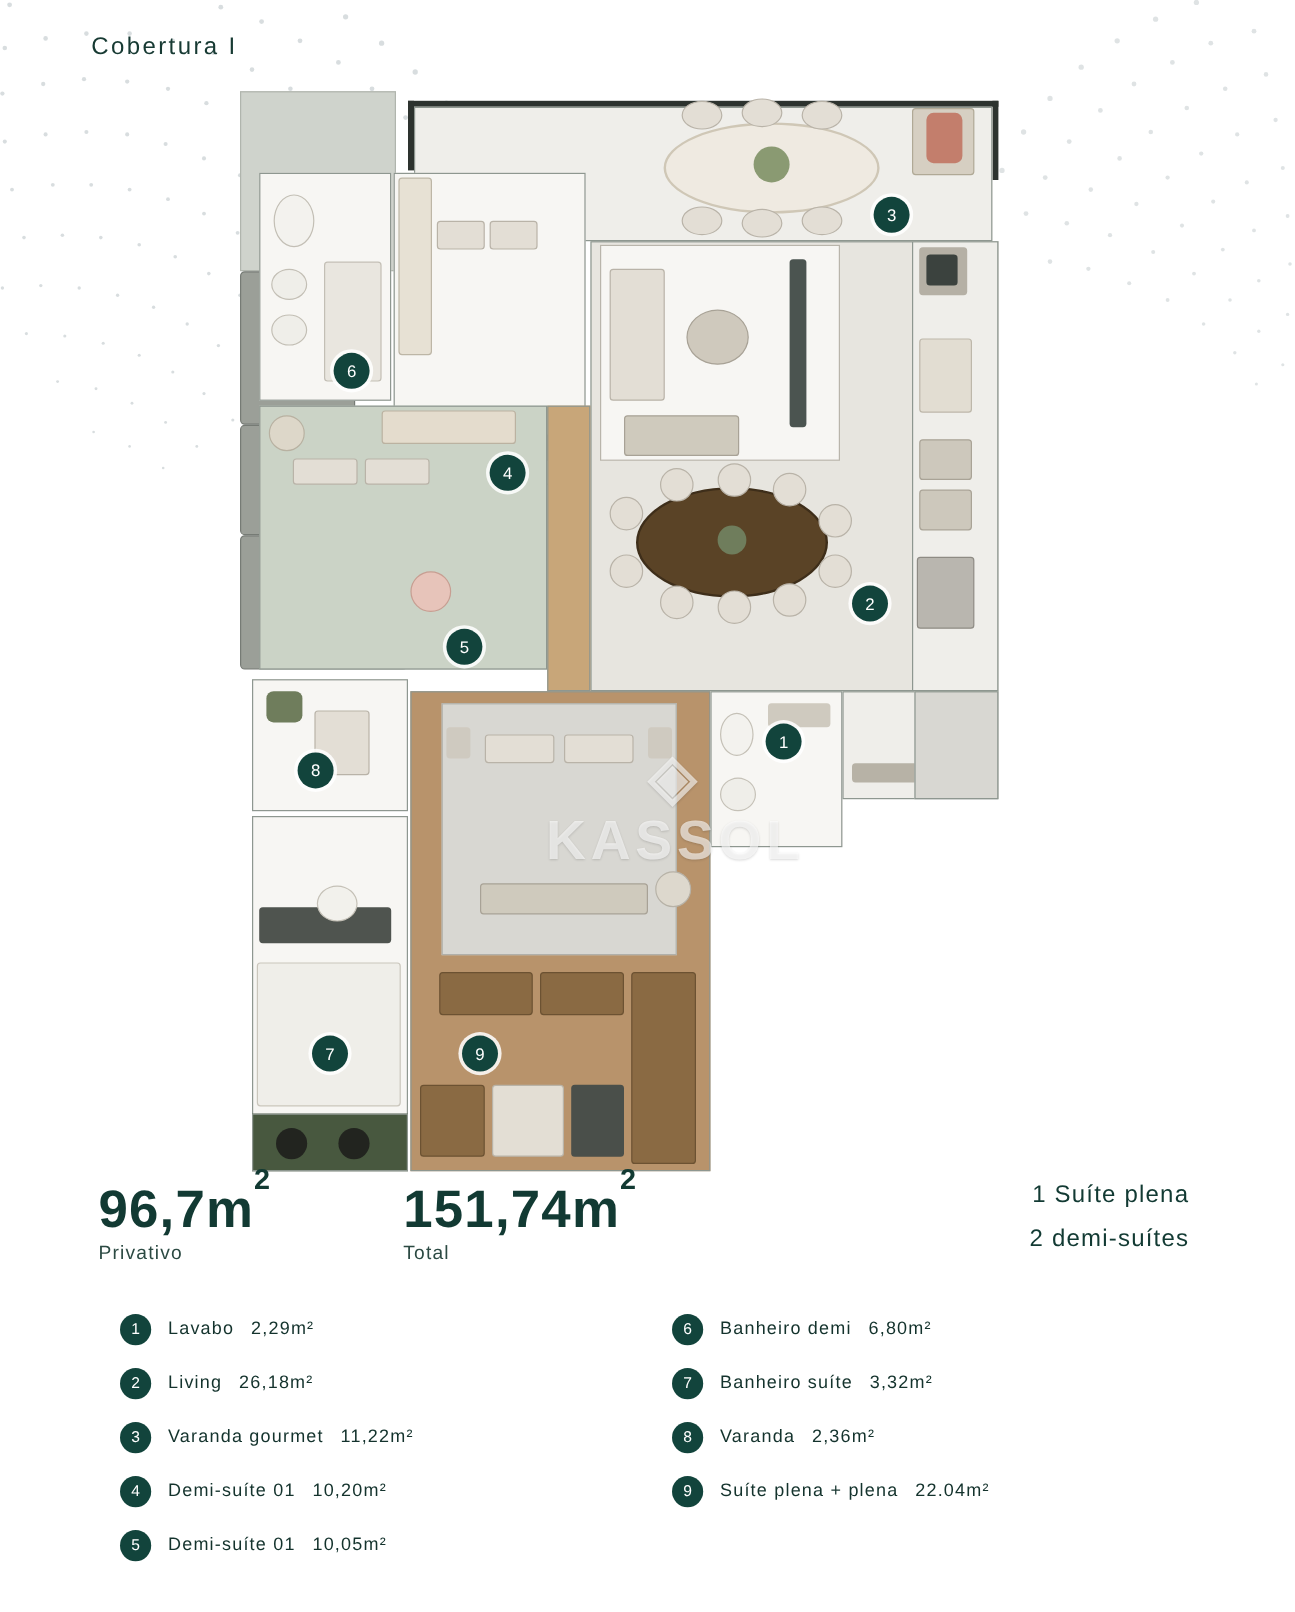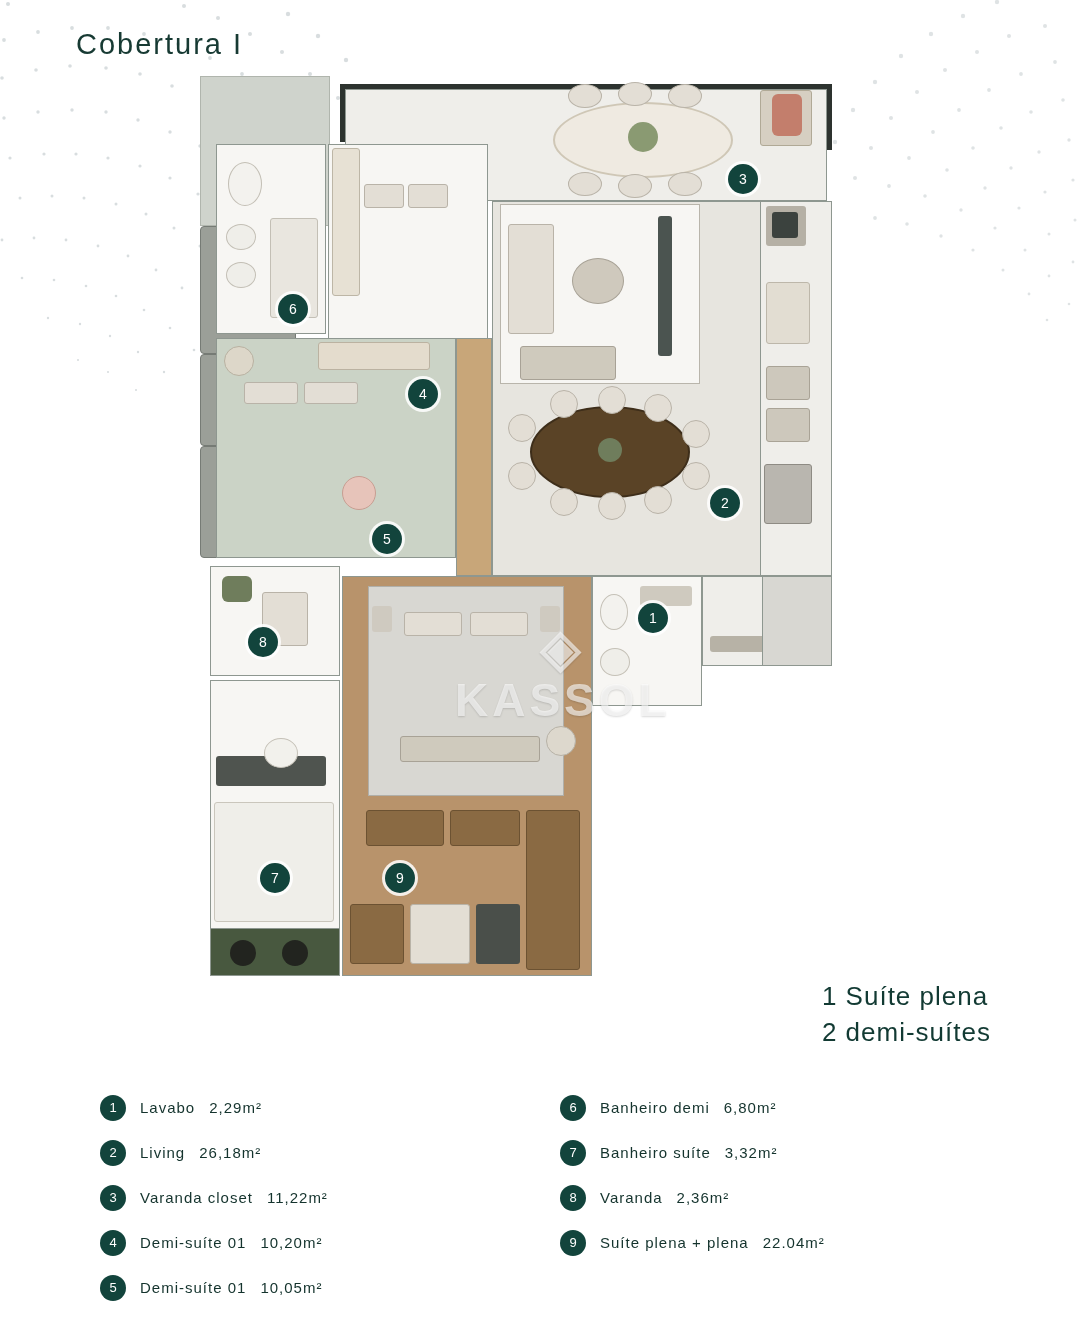--- a/index.html
+++ b/index.html
@@ -20,21 +20,21 @@
     pointer-events: none;
   }
   .deco.top-left { left: -40px; top: -60px; width: 640px; height: 520px; opacity: .55; }
   .deco.top-right { right: -30px; top: -30px; width: 420px; height: 420px; opacity: .45; }
 
   
   .title {
     position: absolute;
     left: 76px;
     top: 28px;
-    font-size: 29px;
+    font-size: 20px;
     letter-spacing: 2px;
     color: #173a33;
     font-weight: 400;
   }
 
   
   .plan {
     position: absolute;
     left: 200px;
     top: 76px;
@@ -124,21 +124,22 @@
   .area-lbl {
     font-size: 16px;
     letter-spacing: 1px;
     color: #2c4a43;
     margin-top: 2px;
   }
   .suites {
     position: absolute;
     right: 88px;
     top: 978px;
-    font-size: 26px;
+    text-align: right;
+    font-size: 20px;
     line-height: 36px;
     letter-spacing: 1px;
     color: #123a33;
   }
 
   
   .legend {
     position: absolute;
     left: 100px;
     top: 1085px;
@@ -482,20 +483,32 @@
   <div class="marker" style="left:60px;  top:787px;">7</div>
   <div class="marker" style="left:185px; top:787px;">9</div>
 </div>
 
 <div class="watermark">
   <span class="wm-mark">◈</span>
   <span>KASSOL</span>
 </div>
 
 <div class="areas">
+  <div class="area-block" style="left:82px; top:0;">
+    <div class="area-num">
+      <span>96,7m</span><sup>2</sup>
+    </div>
+    <div class="area-lbl">Privativo</div>
+  </div>
+  <div class="area-block" style="left:336px; top:0;">
+    <div class="area-num">
+      <span>151,74m</span><sup>2</sup>
+    </div>
+    <div class="area-lbl">Total</div>
+  </div>
 </div>
 
 <div class="suites">
   <div>1 Suíte plena</div>
   <div>2 demi-suítes</div>
 </div>
 
 <div class="legend">
   <div class="legend-col left">
     <div class="leg-item">
@@ -503,21 +516,21 @@
       <span class="leg-name">Lavabo</span>
       <span class="leg-area">2,29m²</span>
     </div>
     <div class="leg-item">
       <span class="leg-badge">2</span>
       <span class="leg-name">Living</span>
       <span class="leg-area">26,18m²</span>
     </div>
     <div class="leg-item">
       <span class="leg-badge">3</span>
-      <span class="leg-name">Varanda closet</span>
+      <span class="leg-name">Varanda gourmet</span>
       <span class="leg-area">11,22m²</span>
     </div>
     <div class="leg-item">
       <span class="leg-badge">4</span>
       <span class="leg-name">Demi-suíte 01</span>
       <span class="leg-area">10,20m²</span>
     </div>
     <div class="leg-item">
       <span class="leg-badge">5</span>
       <span class="leg-name">Demi-suíte 01</span>

